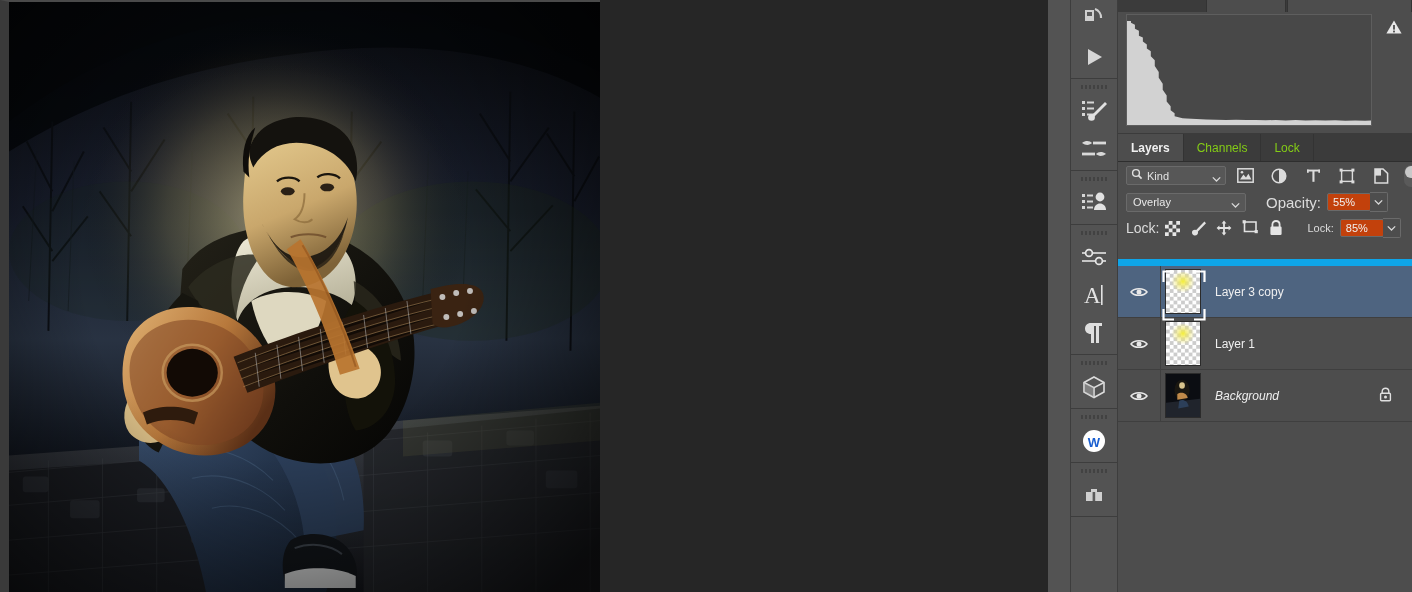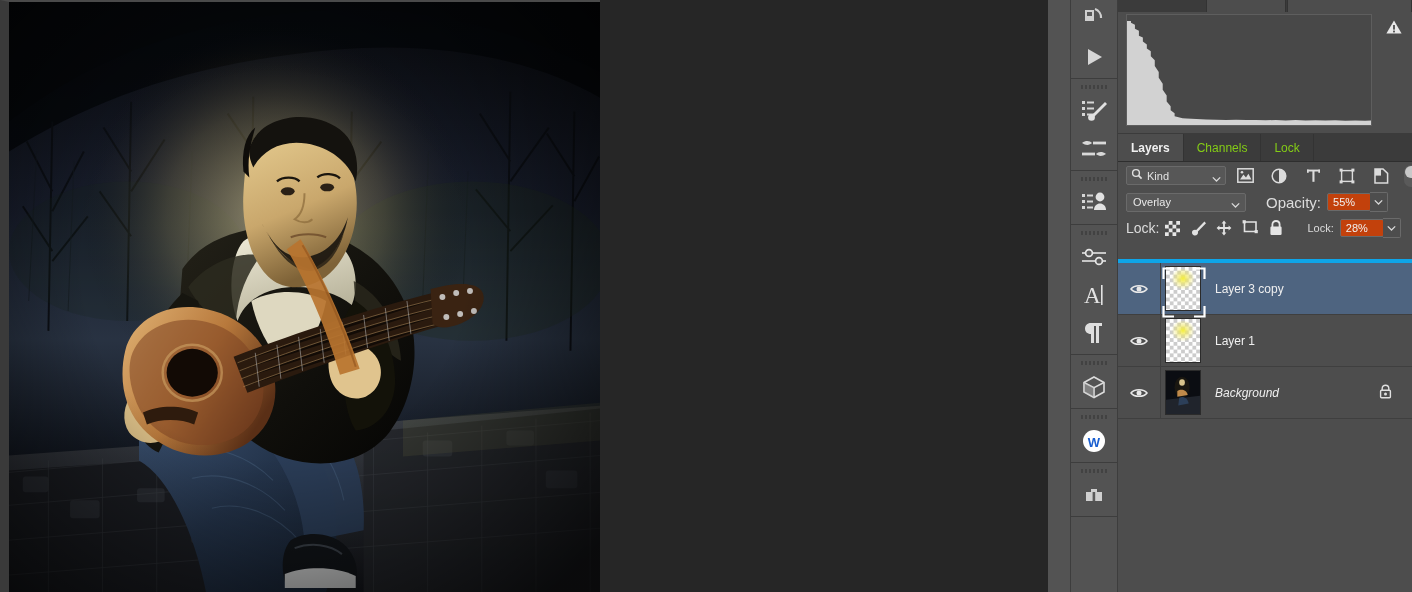--- a/index.html
+++ b/index.html
@@ -169,21 +169,21 @@
   }
   .lock-label{font-size:14px;color:#dcdcdc;margin-right:0;}
   .lock-btn{
     width:26px;height:20px;display:flex;align-items:center;justify-content:center;
     cursor:pointer;
   }
   .fill-label{margin-left:18px;font-size:11px;color:#dcdcdc;}
 
   .layer-list{
     position:absolute;left:0;top:125px;right:0;bottom:0;
-    border-top:4px solid #0ea5e9;
+    border-top:7px solid #0ea5e9;
     overflow:hidden;
   }
   .layer-row{
     height:51px;display:flex;align-items:center;
     border-bottom:1px solid #3f3f3f;
     position:relative;cursor:pointer;
   }
   .layer-row.selected{background:#4e6480;}
   .eye-cell{
     width:42px;height:100%;display:flex;align-items:center;justify-content:center;
@@ -677,21 +677,21 @@
           </svg>
         </div>
         <div class="lock-btn" title="Lock all">
           <svg width="14" height="16" viewBox="0 0 14 16">
             <path d="M3.4,7 L3.4,4.6 C3.4,2.4 4.9,1 7,1 C9.1,1 10.6,2.4 10.6,4.6 L10.6,7" fill="none" stroke="#e4e4e4" stroke-width="1.8"></path>
             <rect x="1.4" y="6.6" width="11.2" height="8.4" rx="1.2" fill="#e4e4e4"></rect>
           </svg>
         </div>
 
         <span class="fill-label">Lock:</span>
-        <div class="num-box">28%</div>
+        <div class="num-box">85%</div>
         <div class="spin">
           <svg width="9" height="7" viewBox="0 0 9 7">
             <path d="M0.8,1.4 L4.5,5 L8.2,1.4" fill="none" stroke="#d8d8d8" stroke-width="1.3"></path>
           </svg>
         </div>
       </div>
 
       <div class="layer-list">
 
         <div class="layer-row selected">

